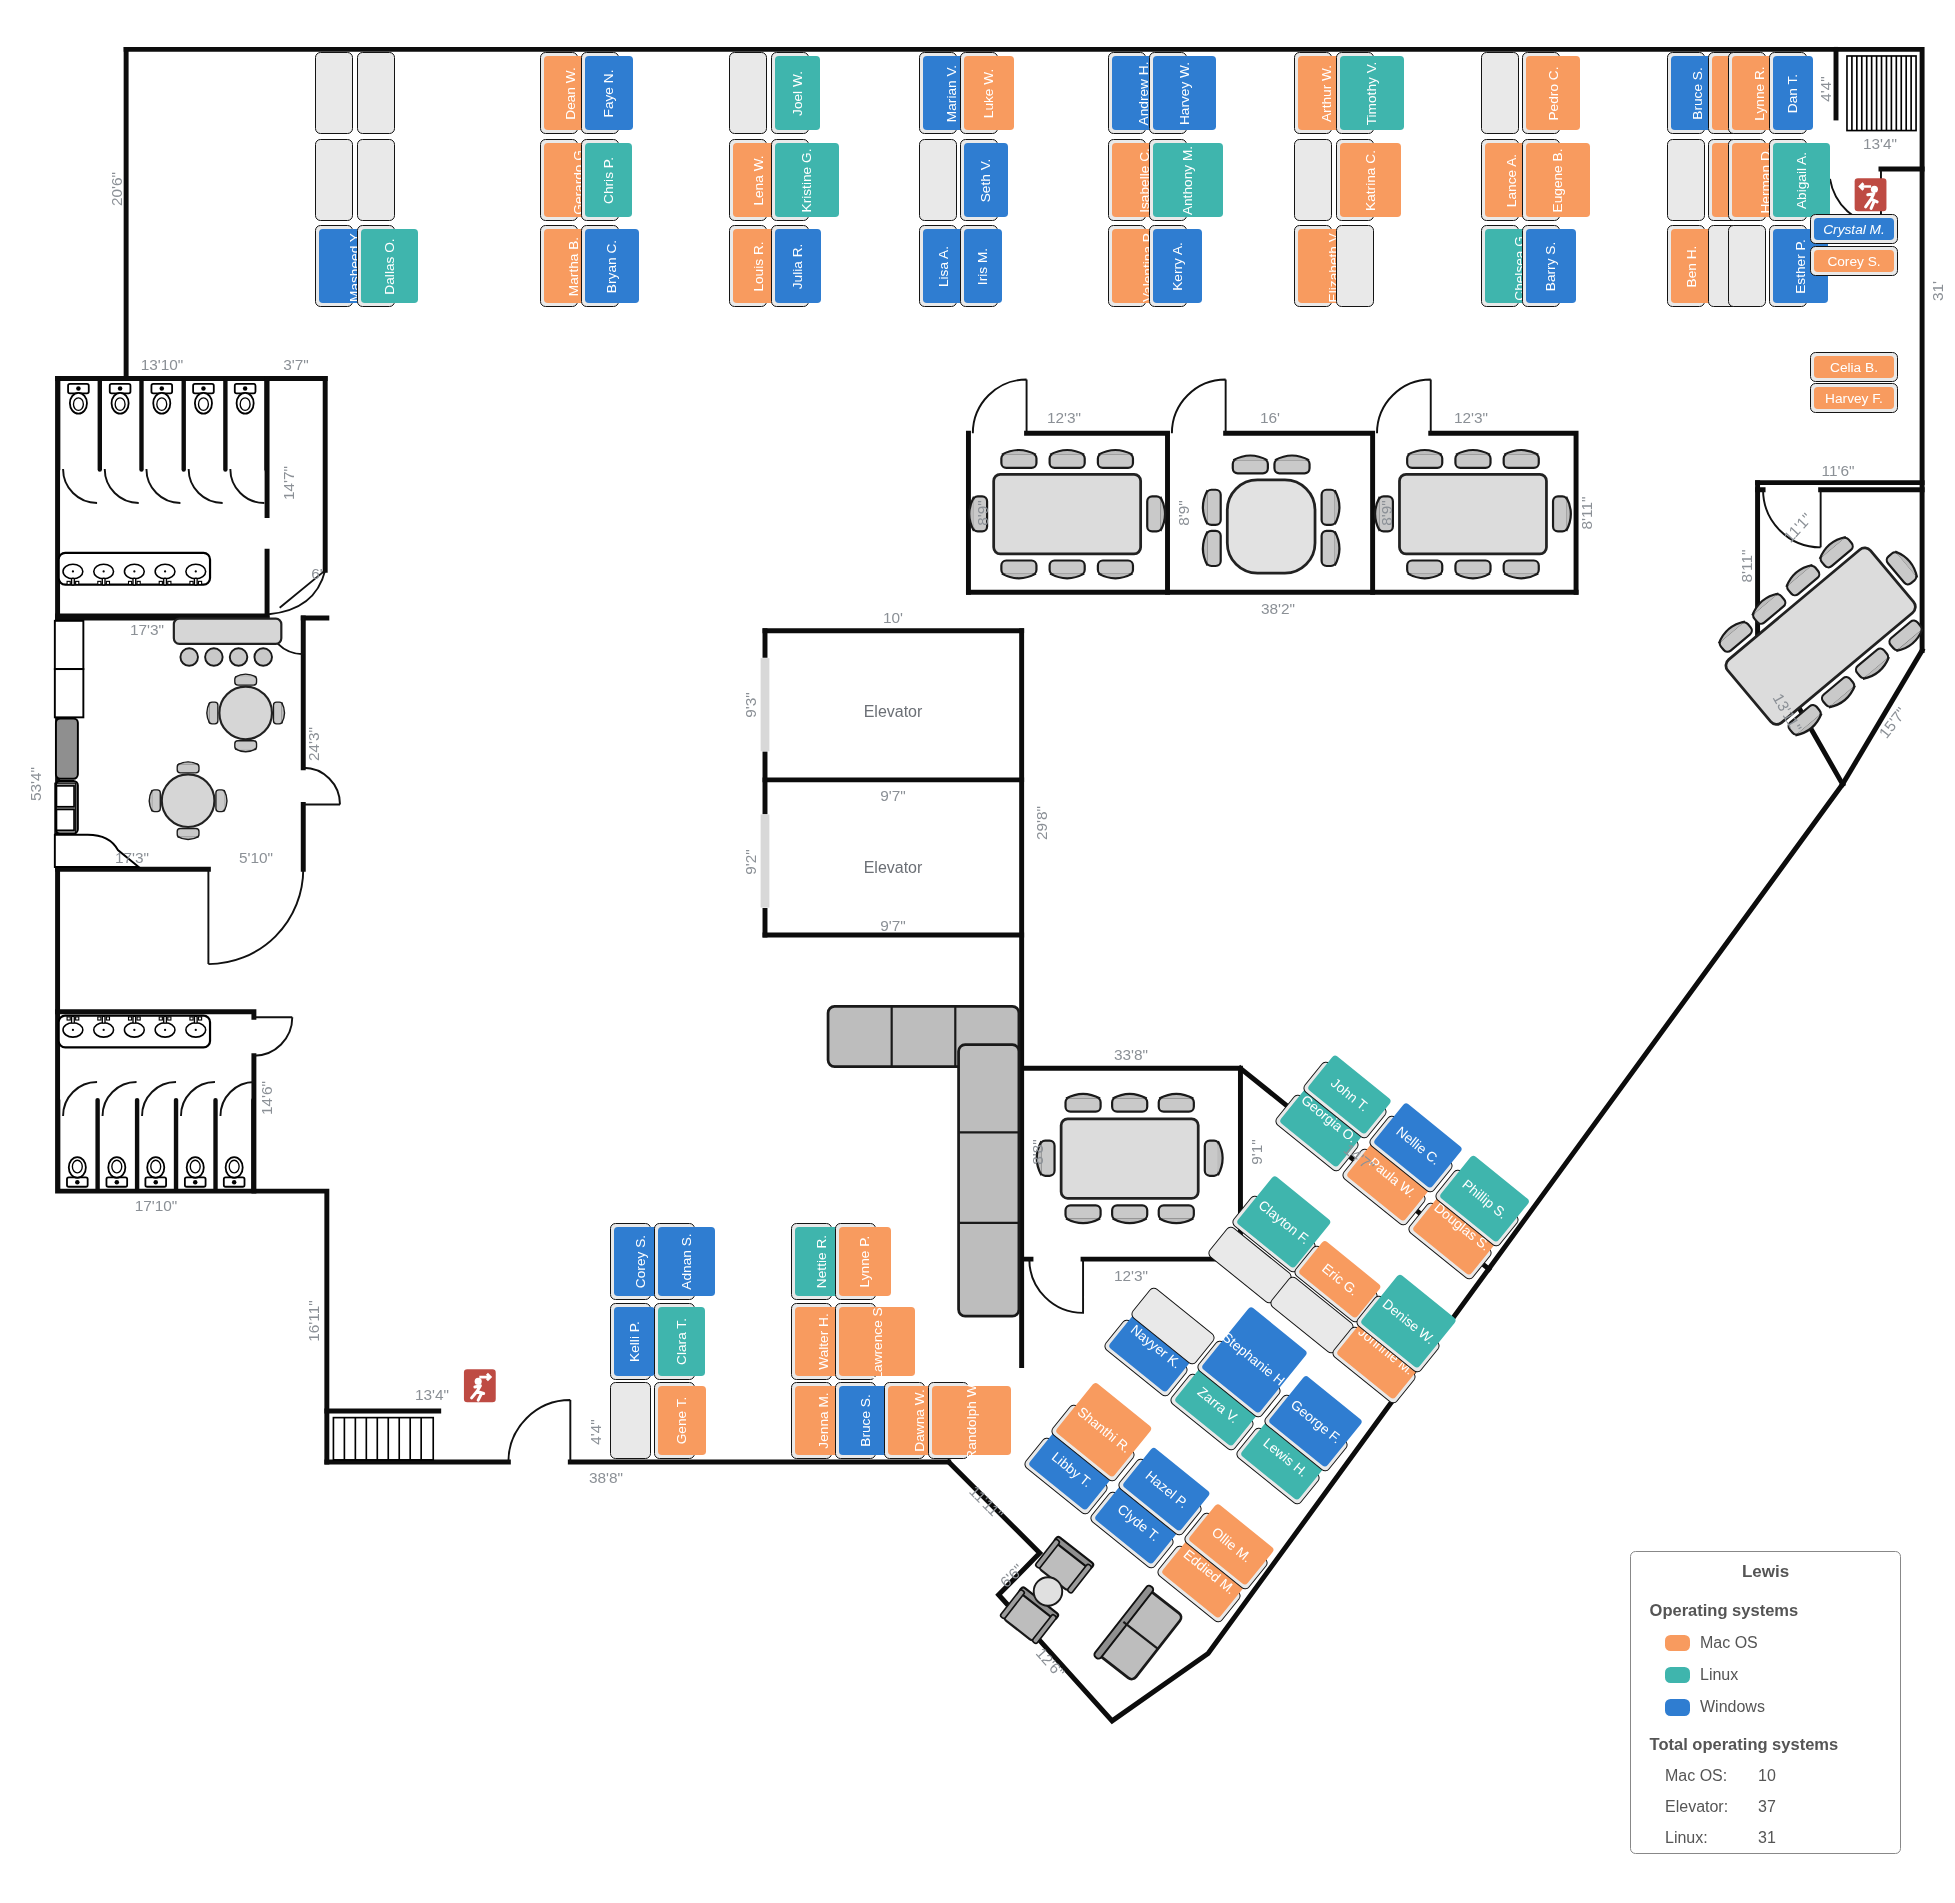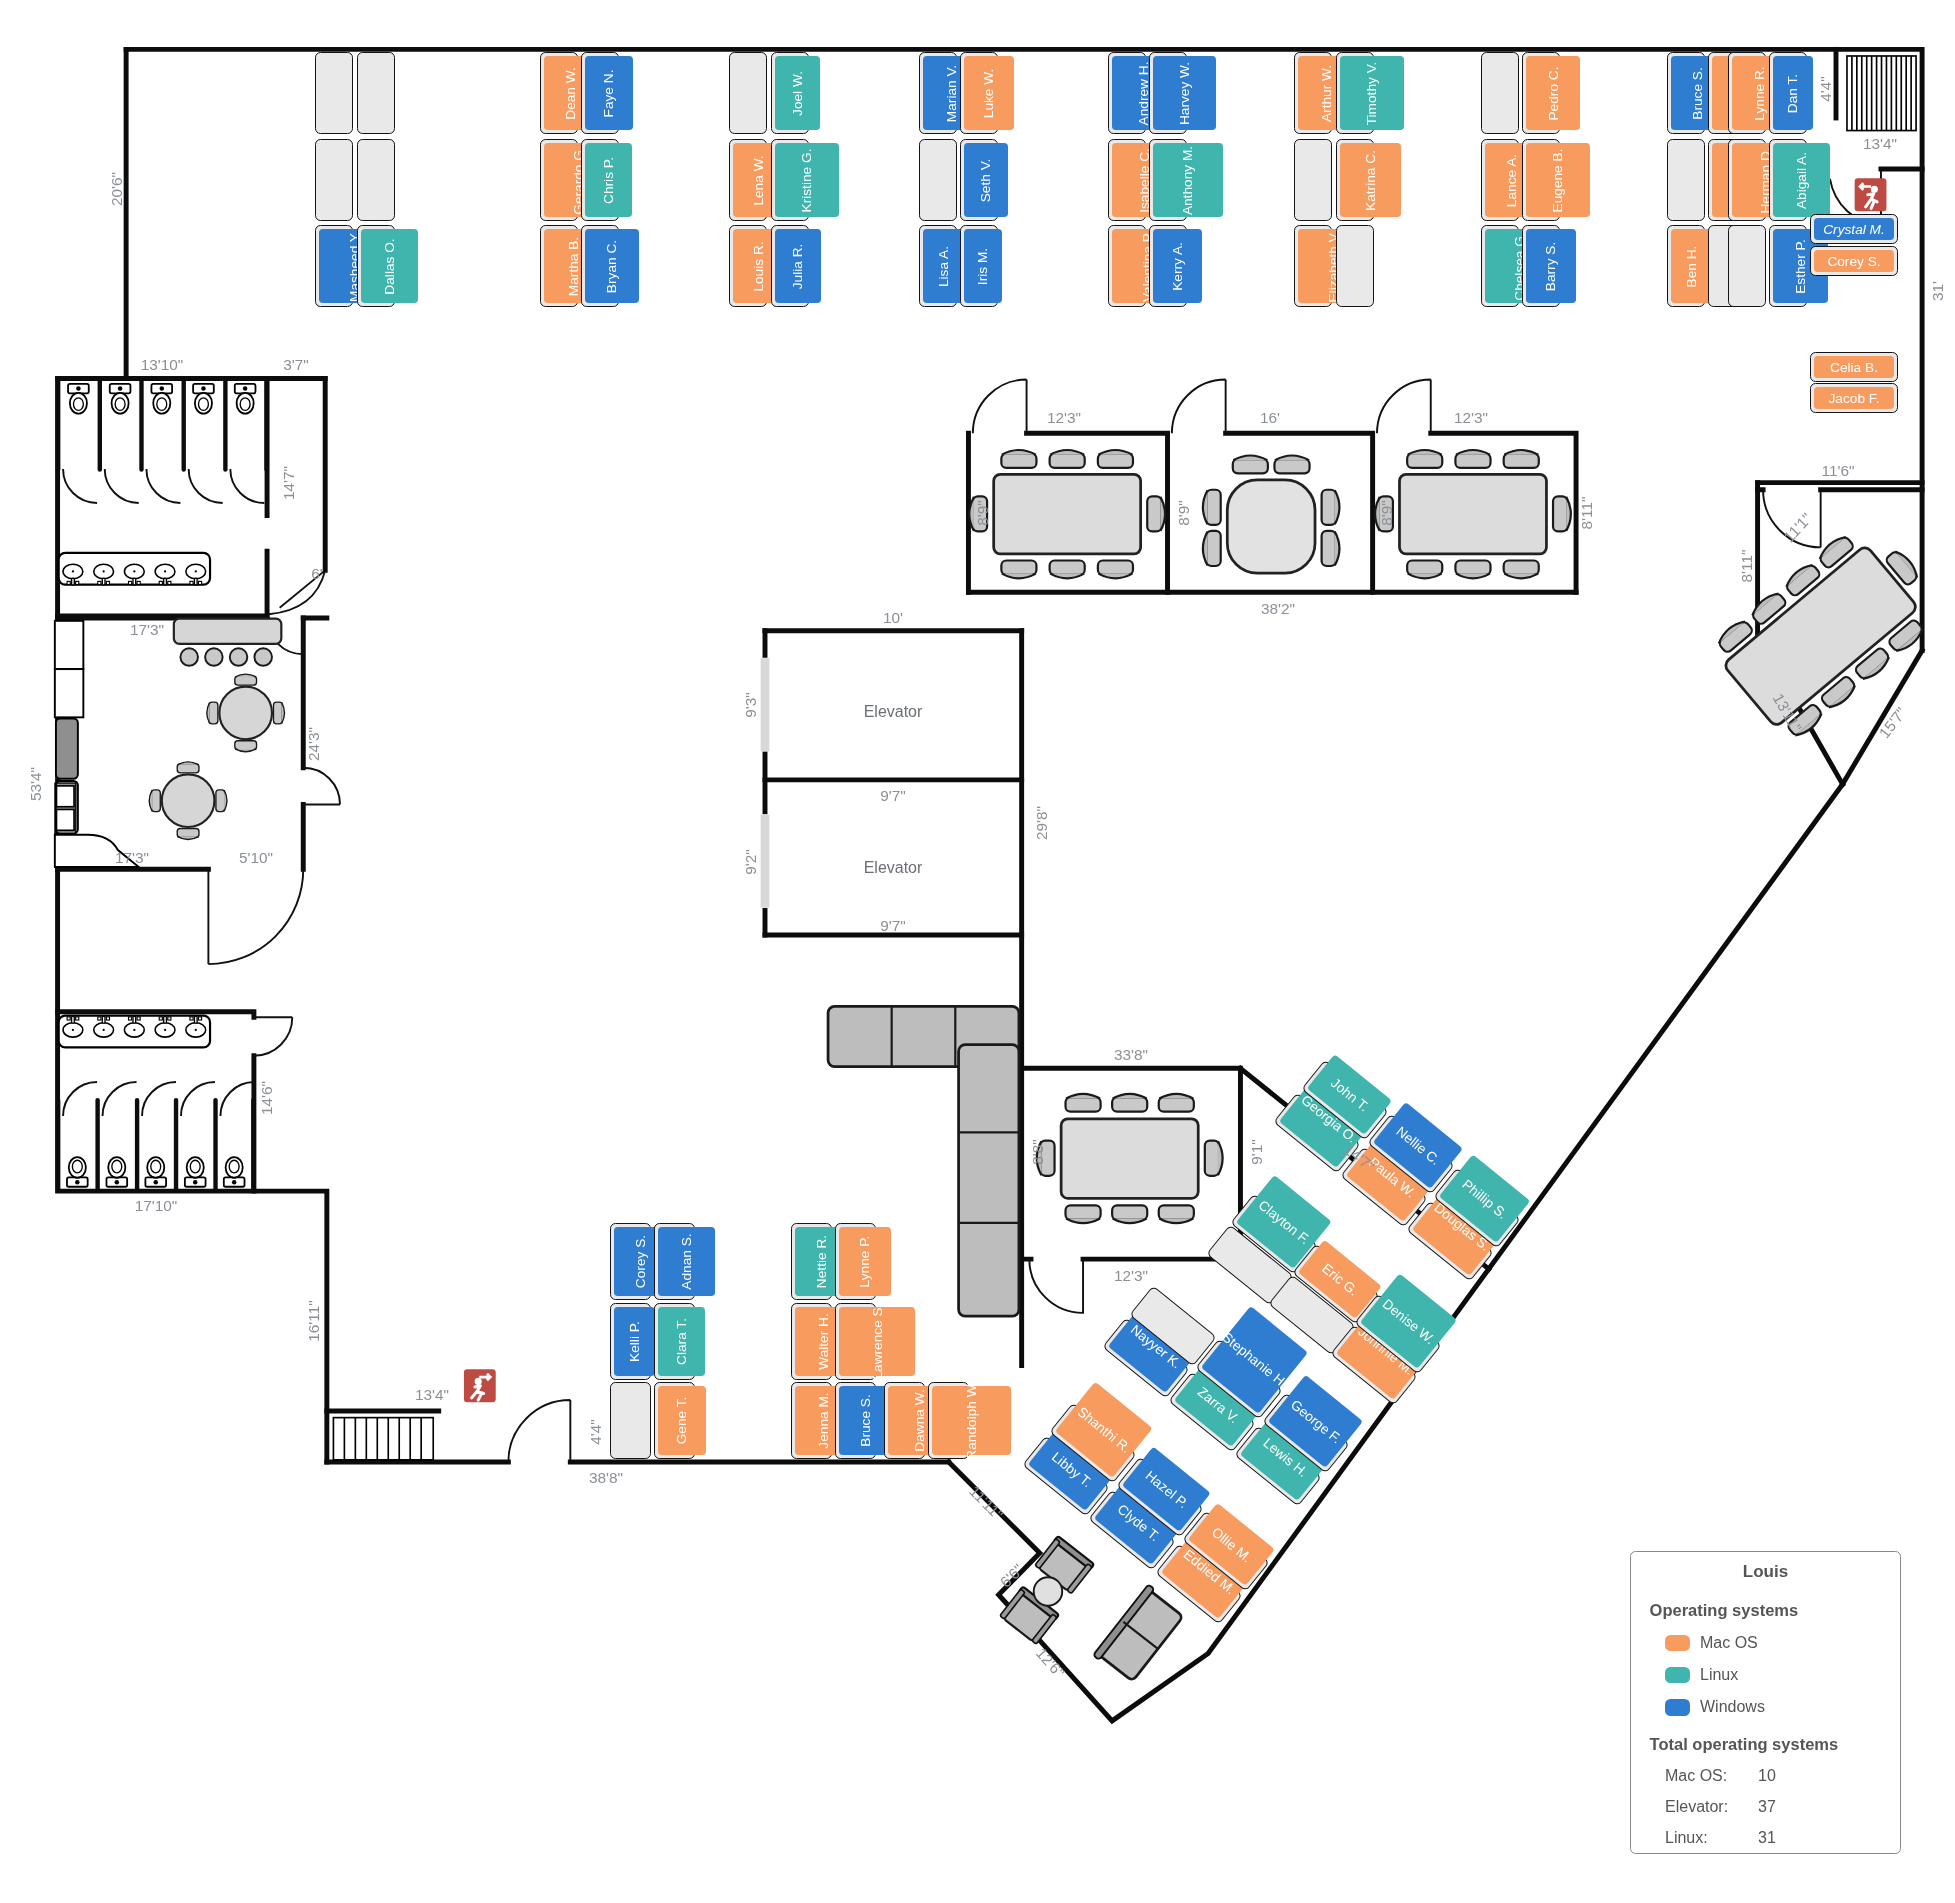--- a/index.html
+++ b/index.html
@@ -543,21 +543,21 @@
           <span style="transform: rotate(0deg);">Corey S.</span>
         </div>
       </div>
       <div class="desk" style="left: 1810px; top: 352px; width: 88px; height: 30px; transform: rotate(0deg);">
         <div class="card" style="background: rgb(248, 155, 95);">
           <span style="transform: rotate(0deg);">Celia B.</span>
         </div>
       </div>
       <div class="desk" style="left: 1810px; top: 383px; width: 88px; height: 30px; transform: rotate(0deg);">
         <div class="card" style="background: rgb(248, 155, 95);">
-          <span style="transform: rotate(0deg);">Jacob F.</span>
+          <span style="transform: rotate(0deg);">Harvey F.</span>
         </div>
       </div>
       <div class="desk" style="left: 610px; top: 1223px; width: 41px; height: 77px; transform: rotate(0deg);">
         <div class="card" style="background: rgb(47, 125, 209);">
           <span style="transform: rotate(-90deg);">Corey S.</span>
         </div>
       </div>
       <div class="desk" style="left: 654px; top: 1223px; width: 41px; height: 77px; transform: rotate(0deg);">
         <div class="card" style="background: rgb(47, 125, 209);">
           <span style="transform: rotate(-90deg);">Adnan S.</span>
@@ -771,21 +771,21 @@
       <span class="dim" style="left: 1359px; top: 1158px; transform: translate(-50%, -50%) rotate(39deg);">14'7"</span>
       <span class="dim" style="left: 1038px; top: 1152px; transform: translate(-50%, -50%) rotate(-90deg);">8'8"</span>
       <span class="dim" style="left: 1257px; top: 1152px; transform: translate(-50%, -50%) rotate(-90deg);">9'1"</span>
       <span class="dim" style="left: 1131px; top: 1276px; transform: translate(-50%, -50%) rotate(0deg);">12'3"</span>
       <span class="dim" style="left: 986px; top: 1503px; transform: translate(-50%, -50%) rotate(45deg);">11'11"</span>
       <span class="dim" style="left: 1012px; top: 1576px; transform: translate(-50%, -50%) rotate(-45deg);">6'6"</span>
       <span class="dim" style="left: 1050px; top: 1663px; transform: translate(-50%, -50%) rotate(48deg);">12'6"</span>
     </div>
 
 <div id="legend">
-  <div class="ltitle">Louis</div>
+  <div class="ltitle">Lewis</div>
   <div class="lsection">Operating systems</div>
   <div class="litem">
     <div class="lswatch mac"></div>
     <span>Mac OS</span>
   </div>
   <div class="litem">
     <div class="lswatch linux"></div>
     <span>Linux</span>
   </div>
   <div class="litem">

